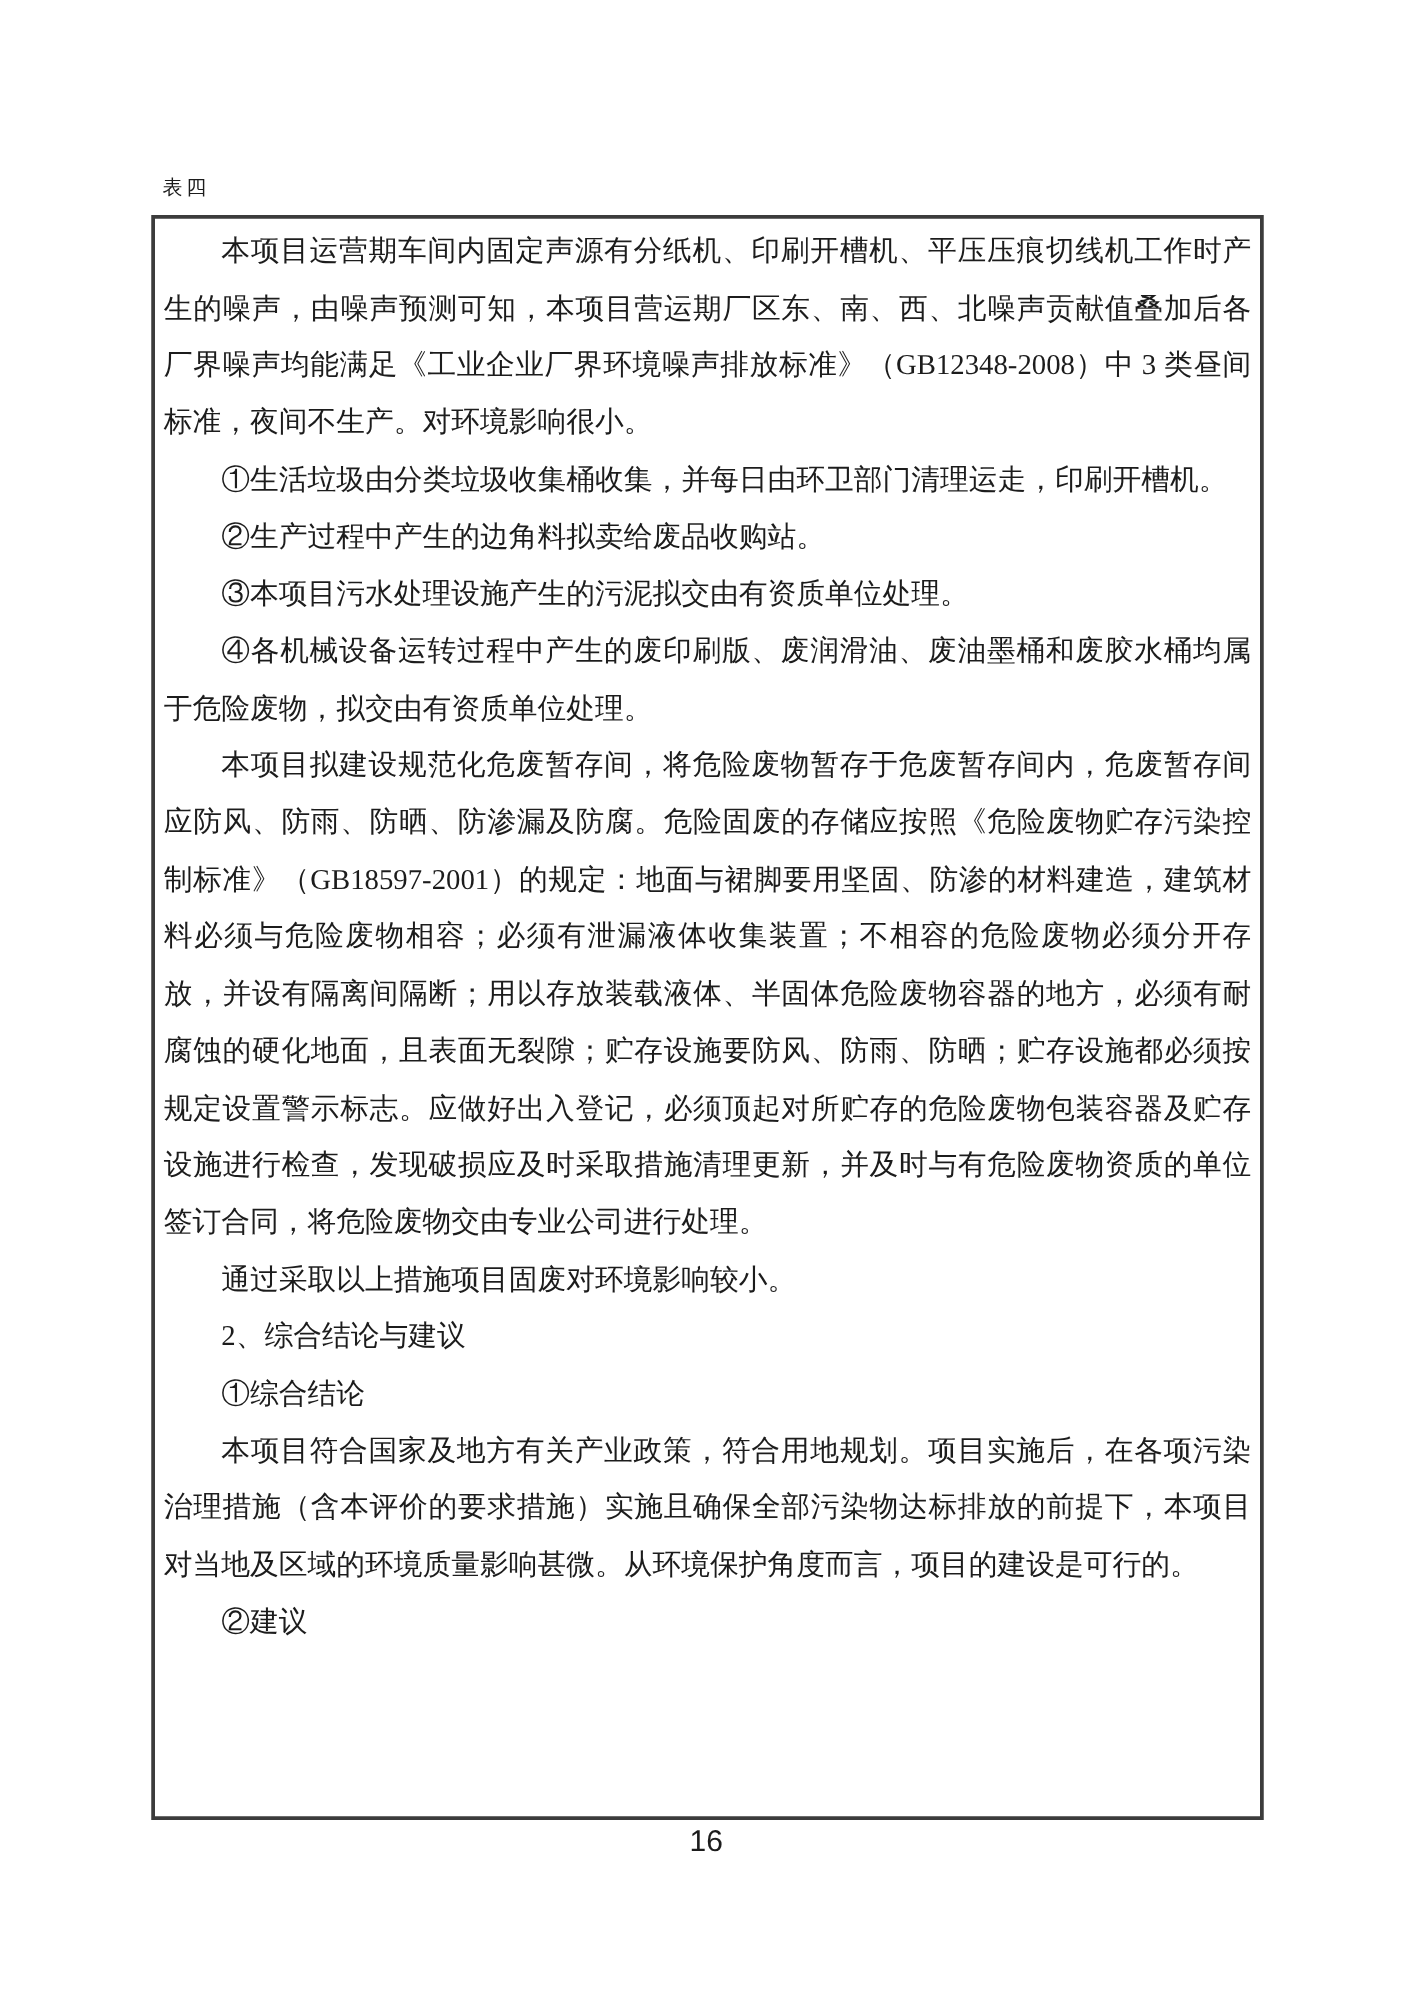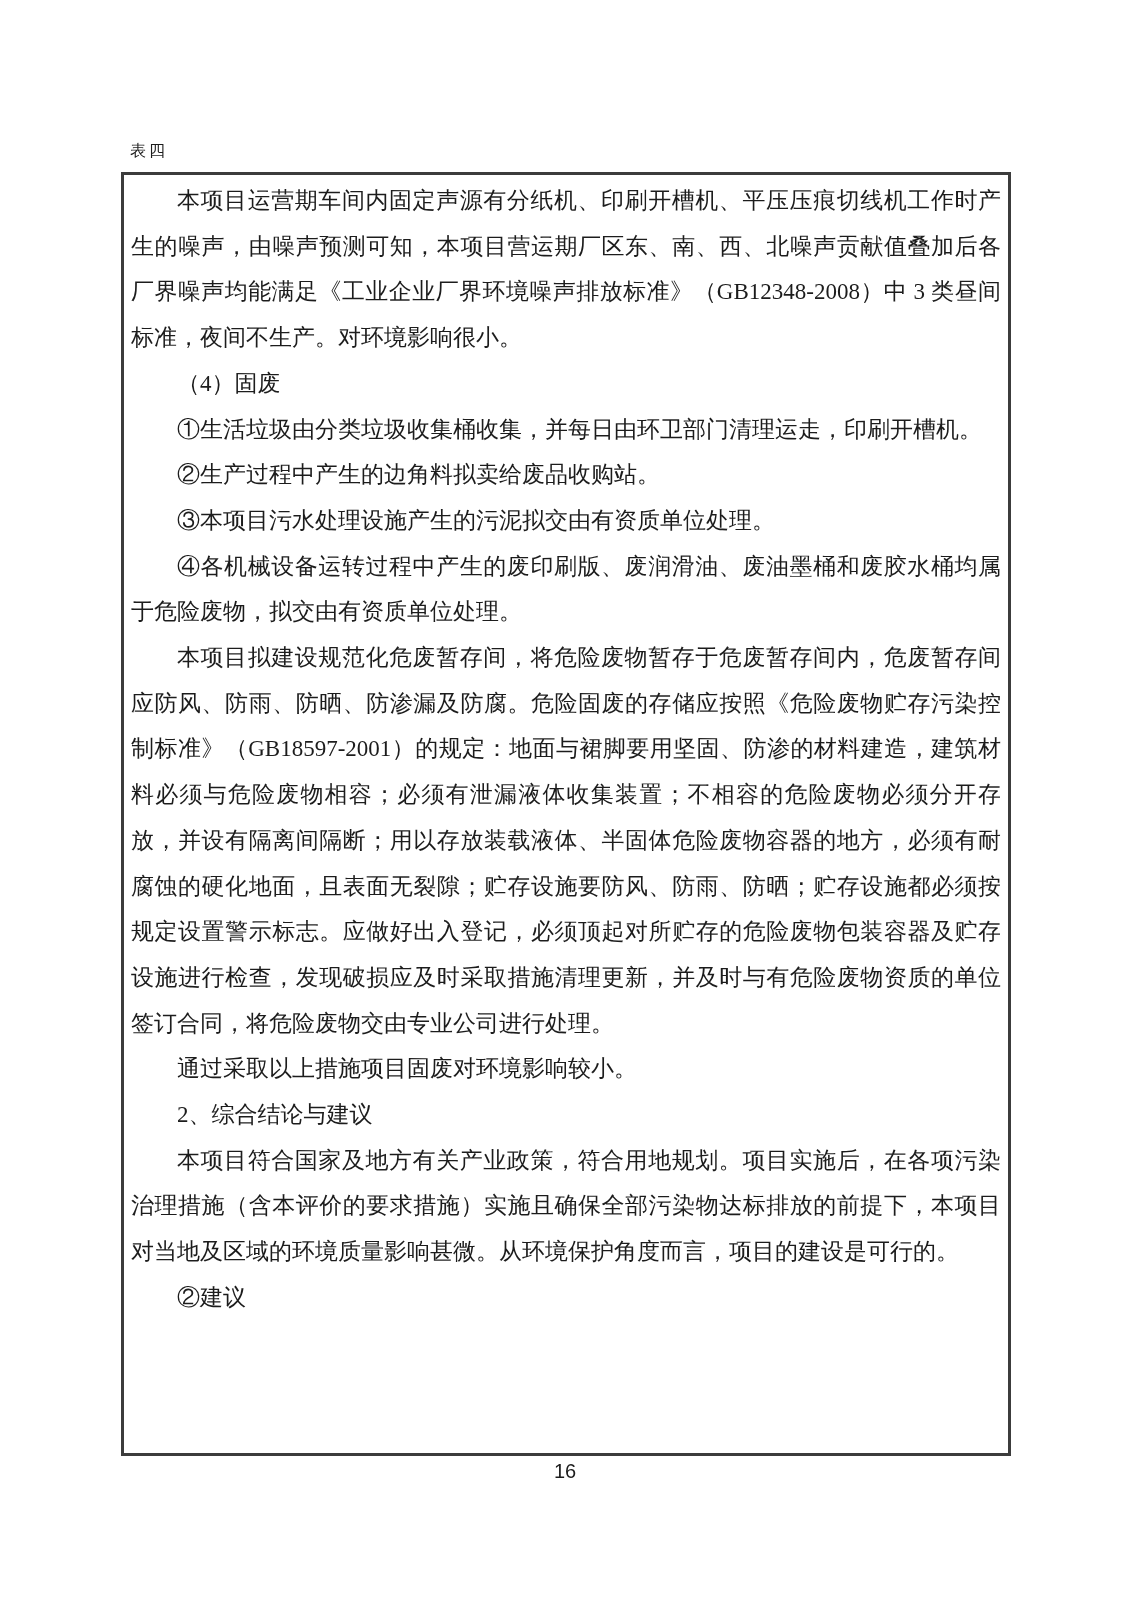--- a/index.html
+++ b/index.html
@@ -43,43 +43,43 @@
     text-indent: 2em;
     color: #1c1c1c;
     word-break: break-all;
   }
   .page-number {
     position: absolute;
     left: 0;
     top: 1460px;
     width: 1108px; 
     text-align: center;
-    font-size: 20px;
+    font-size: 24px;
     font-family: "Liberation Sans", "DejaVu Sans", sans-serif;
     color: #1c1c1c;
     padding-left: 22px;
   }
 </style>
 </head>
 <body>
 
 <div class="page">
 
   <div class="table-label">表四</div>
 
   <div class="content-box">
     <p>本项目运营期车间内固定声源有分纸机、印刷开槽机、平压压痕切线机工作时产生的噪声，由噪声预测可知，本项目营运期厂区东、南、西、北噪声贡献值叠加后各厂界噪声均能满足《工业企业厂界环境噪声排放标准》（GB12348-2008）中 3 类昼间标准，夜间不生产。对环境影响很小。</p>
-    <p>（4）固废</p>
     <p>①生活垃圾由分类垃圾收集桶收集，并每日由环卫部门清理运走，印刷开槽机。</p>
     <p>②生产过程中产生的边角料拟卖给废品收购站。</p>
     <p>③本项目污水处理设施产生的污泥拟交由有资质单位处理。</p>
     <p>④各机械设备运转过程中产生的废印刷版、废润滑油、废油墨桶和废胶水桶均属于危险废物，拟交由有资质单位处理。</p>
     <p>本项目拟建设规范化危废暂存间，将危险废物暂存于危废暂存间内，危废暂存间应防风、防雨、防晒、防渗漏及防腐。危险固废的存储应按照《危险废物贮存污染控制标准》（GB18597-2001）的规定：地面与裙脚要用坚固、防渗的材料建造，建筑材料必须与危险废物相容；必须有泄漏液体收集装置；不相容的危险废物必须分开存放，并设有隔离间隔断；用以存放装载液体、半固体危险废物容器的地方，必须有耐腐蚀的硬化地面，且表面无裂隙；贮存设施要防风、防雨、防晒；贮存设施都必须按规定设置警示标志。应做好出入登记，必须顶起对所贮存的危险废物包装容器及贮存设施进行检查，发现破损应及时采取措施清理更新，并及时与有危险废物资质的单位签订合同，将危险废物交由专业公司进行处理。</p>
     <p>通过采取以上措施项目固废对环境影响较小。</p>
     <p>2、综合结论与建议</p>
+    <p>①综合结论</p>
     <p>本项目符合国家及地方有关产业政策，符合用地规划。项目实施后，在各项污染治理措施（含本评价的要求措施）实施且确保全部污染物达标排放的前提下，本项目对当地及区域的环境质量影响甚微。从环境保护角度而言，项目的建设是可行的。</p>
     <p>②建议</p>
 
   </div>
 
   <div class="page-number">16</div>
 
 </div>
 
 </body></html>

